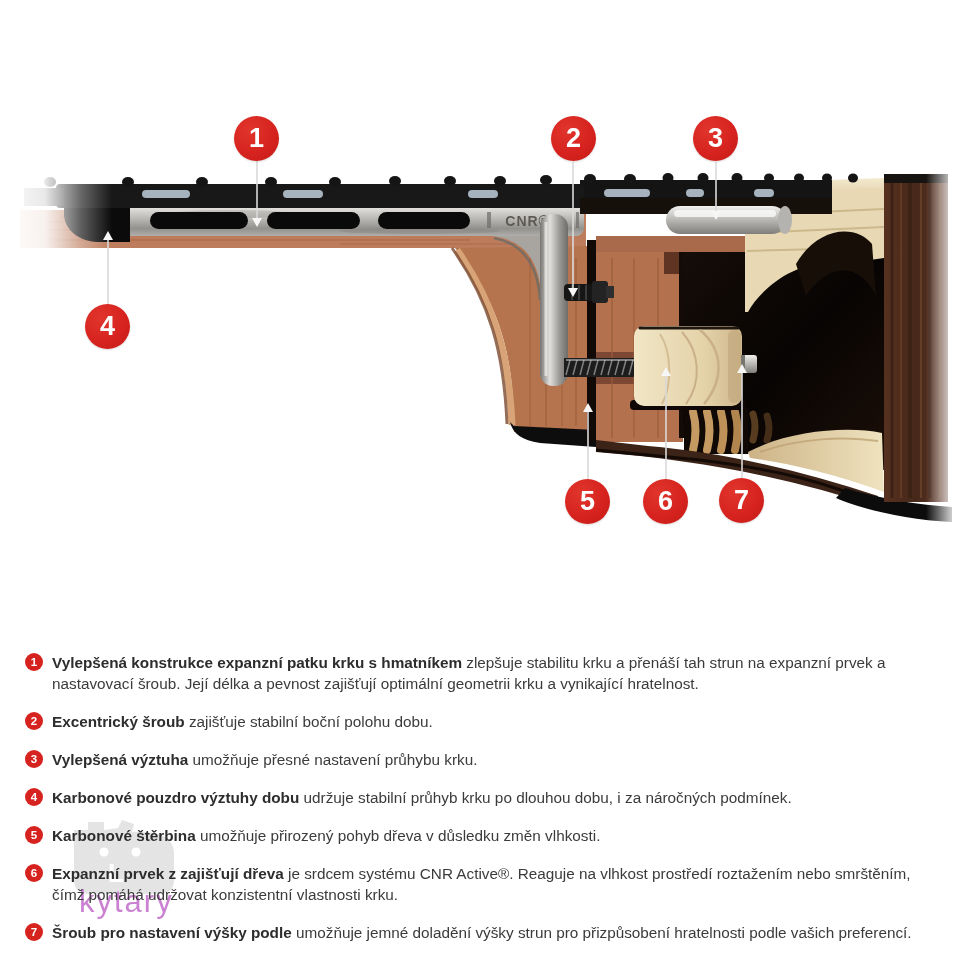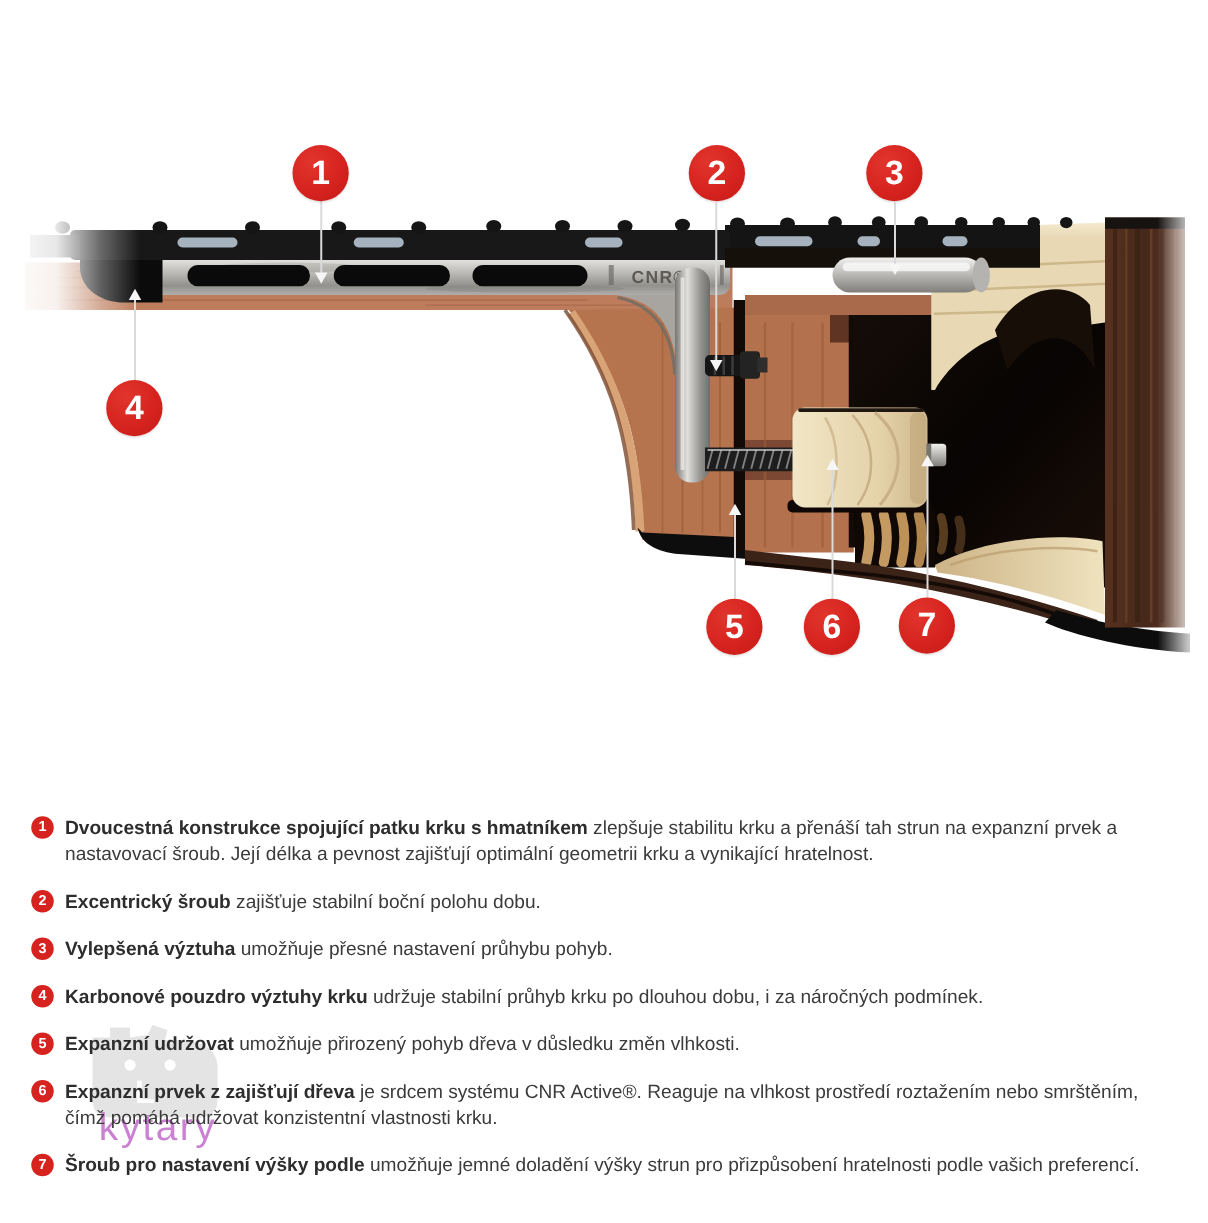--- a/index.html
+++ b/index.html
@@ -304,37 +304,37 @@
       <circle cx="44" cy="34" r="4.5" fill="#ffffff"></circle>
       <circle cx="76" cy="34" r="4.5" fill="#ffffff"></circle>
       <text x="56" y="64" text-anchor="middle" font-size="26" font-weight="bold" fill="#ffffff">L</text>
     </svg>
     <div class="wm-word">kytary</div>
   </div>
 
   <div class="legend">
     <div class="legend-item">
       <span class="bullet">1</span>
-      <p class="legend-text"><strong>Dvoucestná konstrukce spojující patku krku s hmatníkem</strong><span> zlepšuje stabilitu krku a přenáší tah strun na expanzní prvek a nastavovací šroub. Její délka a pevnost zajišťují optimální geometrii krku a vynikající hratelnost.</span></p>
+      <p class="legend-text"><strong>Vylepšená konstrukce expanzní patku krku s hmatníkem</strong><span> zlepšuje stabilitu krku a přenáší tah strun na expanzní prvek a nastavovací šroub. Její délka a pevnost zajišťují optimální geometrii krku a vynikající hratelnost.</span></p>
     </div>
     <div class="legend-item">
       <span class="bullet">2</span>
       <p class="legend-text"><strong>Excentrický šroub</strong><span> zajišťuje stabilní boční polohu dobu.</span></p>
     </div>
     <div class="legend-item">
       <span class="bullet">3</span>
-      <p class="legend-text"><strong>Vylepšená výztuha</strong><span> umožňuje přesné nastavení průhybu pohyb.</span></p>
+      <p class="legend-text"><strong>Vylepšená výztuha</strong><span> umožňuje přesné nastavení průhybu krku.</span></p>
     </div>
     <div class="legend-item">
       <span class="bullet">4</span>
-      <p class="legend-text"><strong>Karbonové pouzdro výztuhy krku</strong><span> udržuje stabilní průhyb krku po dlouhou dobu, i za náročných podmínek.</span></p>
+      <p class="legend-text"><strong>Karbonové pouzdro výztuhy dobu</strong><span> udržuje stabilní průhyb krku po dlouhou dobu, i za náročných podmínek.</span></p>
     </div>
     <div class="legend-item">
       <span class="bullet">5</span>
-      <p class="legend-text"><strong>Expanzní udržovat</strong><span> umožňuje přirozený pohyb dřeva v důsledku změn vlhkosti.</span></p>
+      <p class="legend-text"><strong>Karbonové štěrbina</strong><span> umožňuje přirozený pohyb dřeva v důsledku změn vlhkosti.</span></p>
     </div>
     <div class="legend-item">
       <span class="bullet">6</span>
       <p class="legend-text"><strong>Expanzní prvek z zajišťují dřeva</strong><span> je srdcem systému CNR Active®. Reaguje na vlhkost prostředí roztažením nebo smrštěním, čímž pomáhá udržovat konzistentní vlastnosti krku.</span></p>
     </div>
     <div class="legend-item">
       <span class="bullet">7</span>
       <p class="legend-text"><strong>Šroub pro nastavení výšky podle</strong><span> umožňuje jemné doladění výšky strun pro přizpůsobení hratelnosti podle vašich preferencí.</span></p>
     </div>
   </div>

